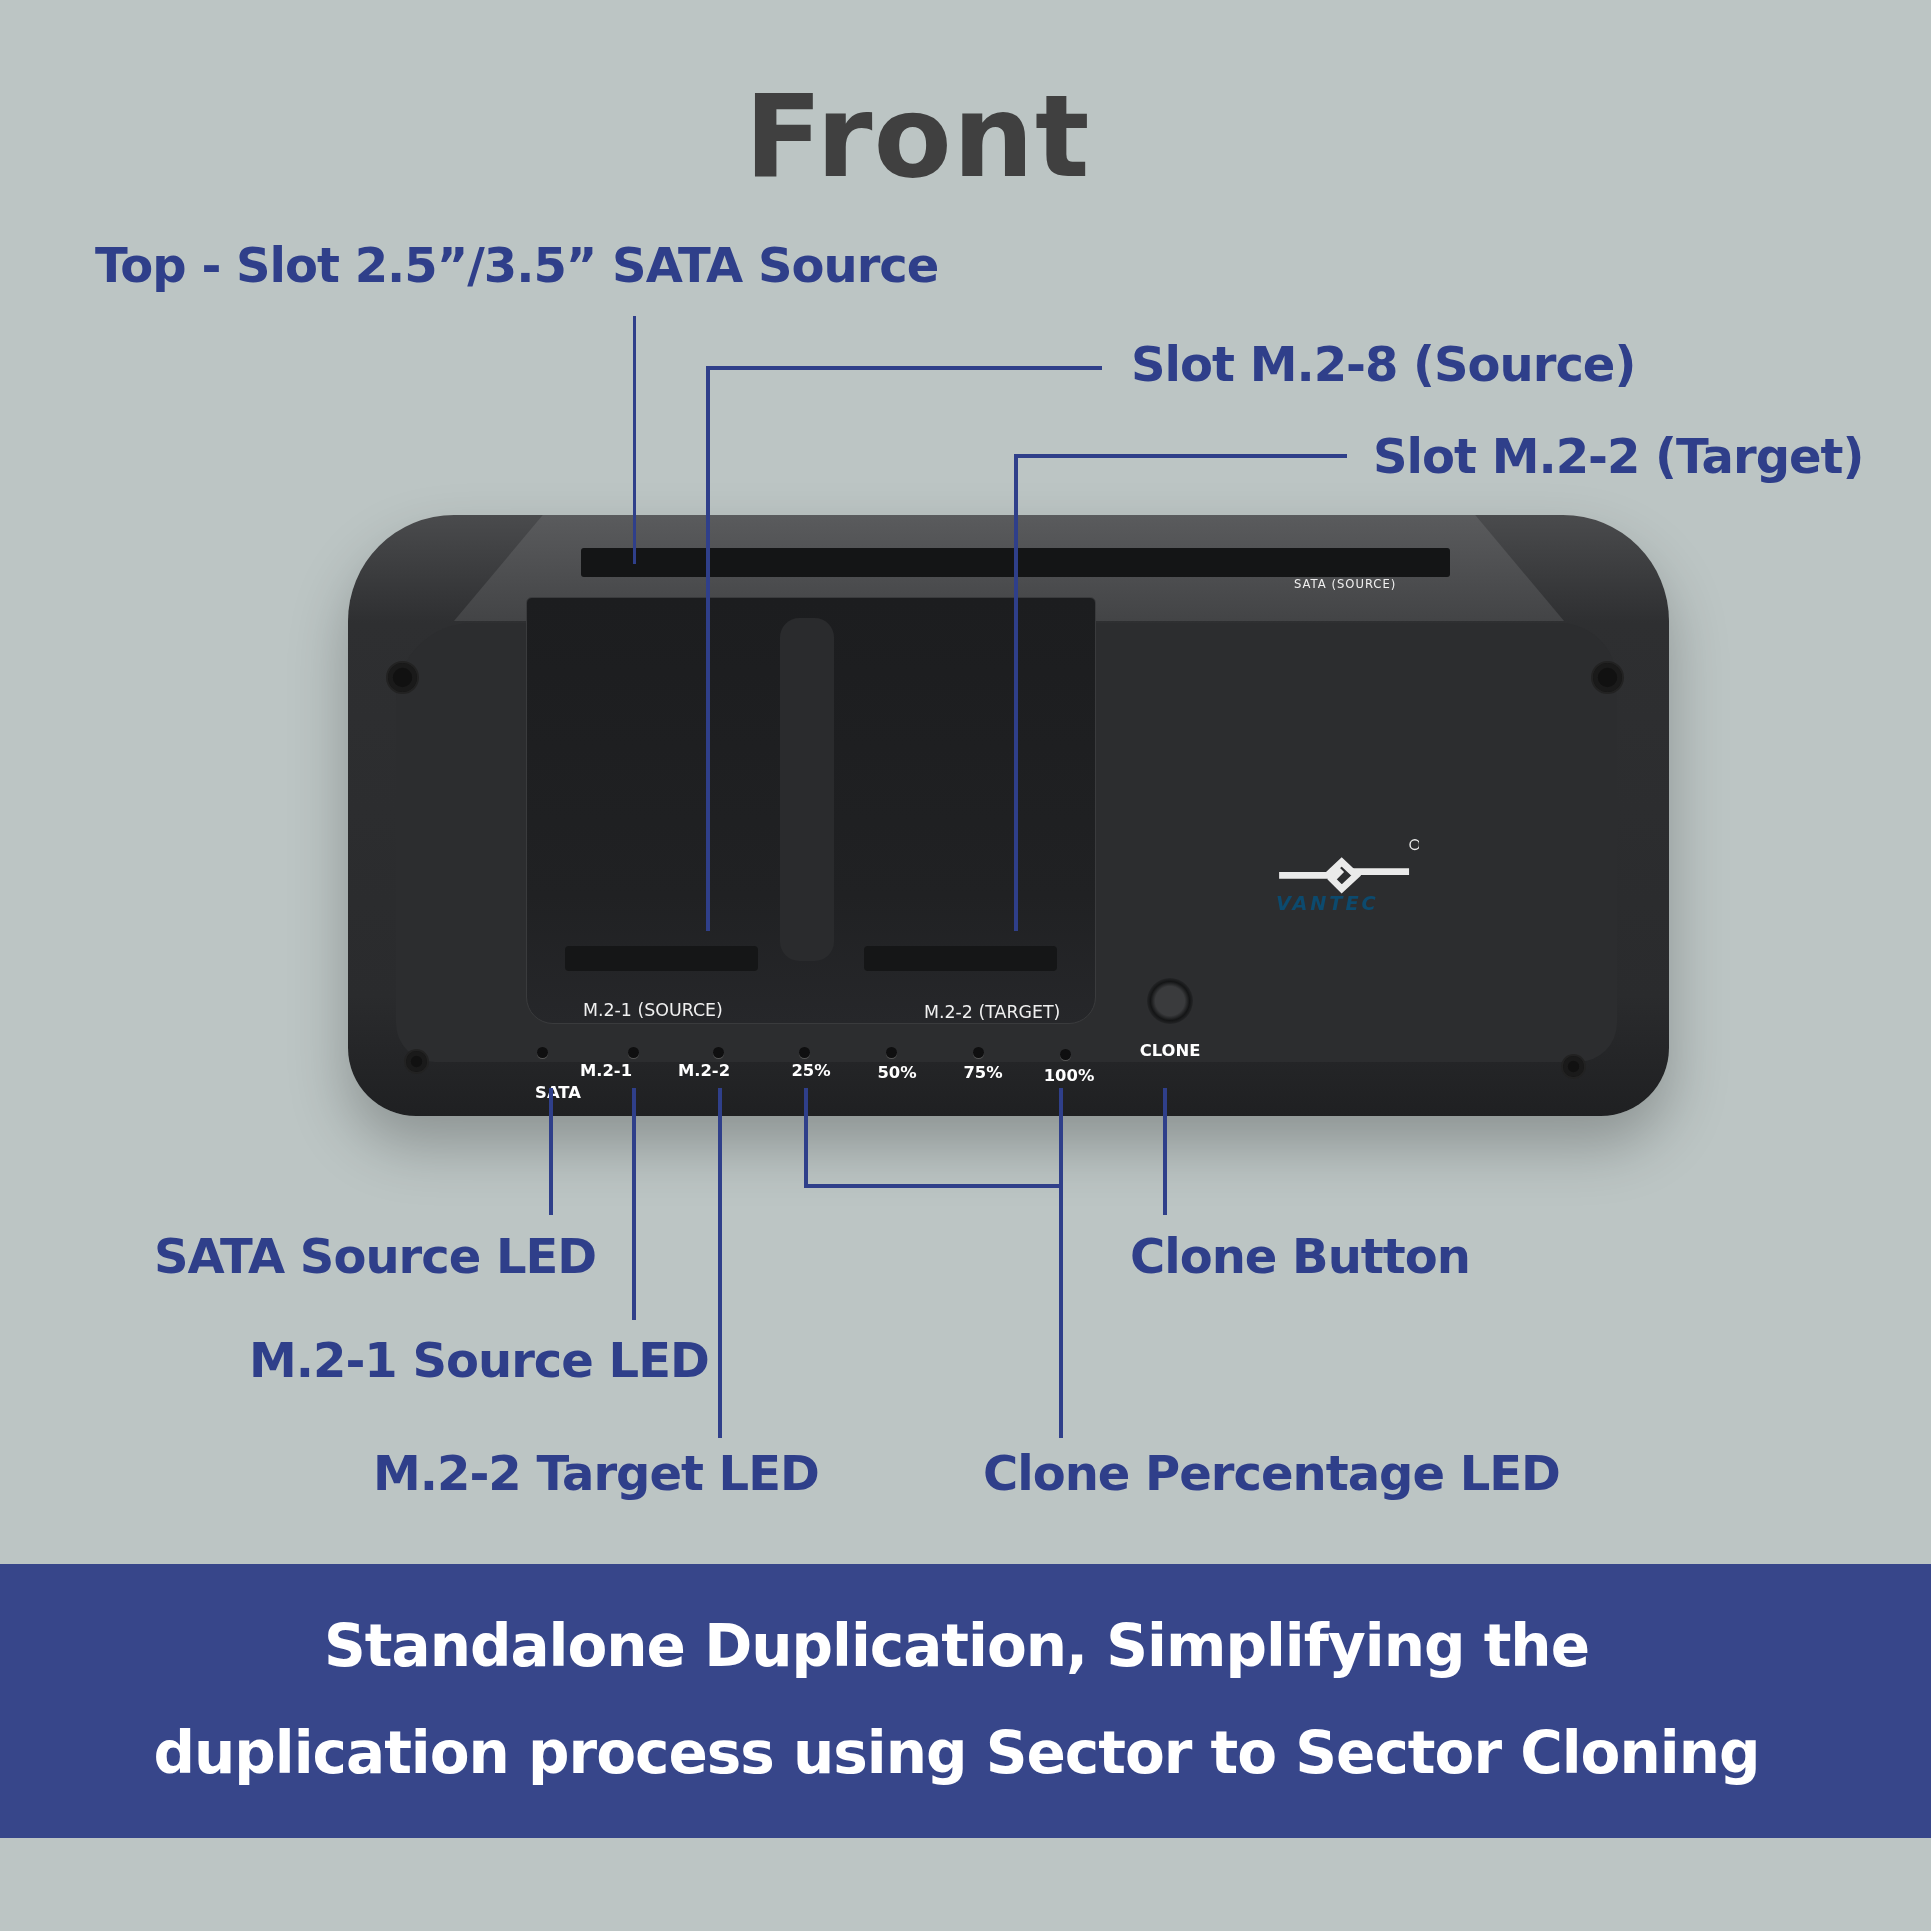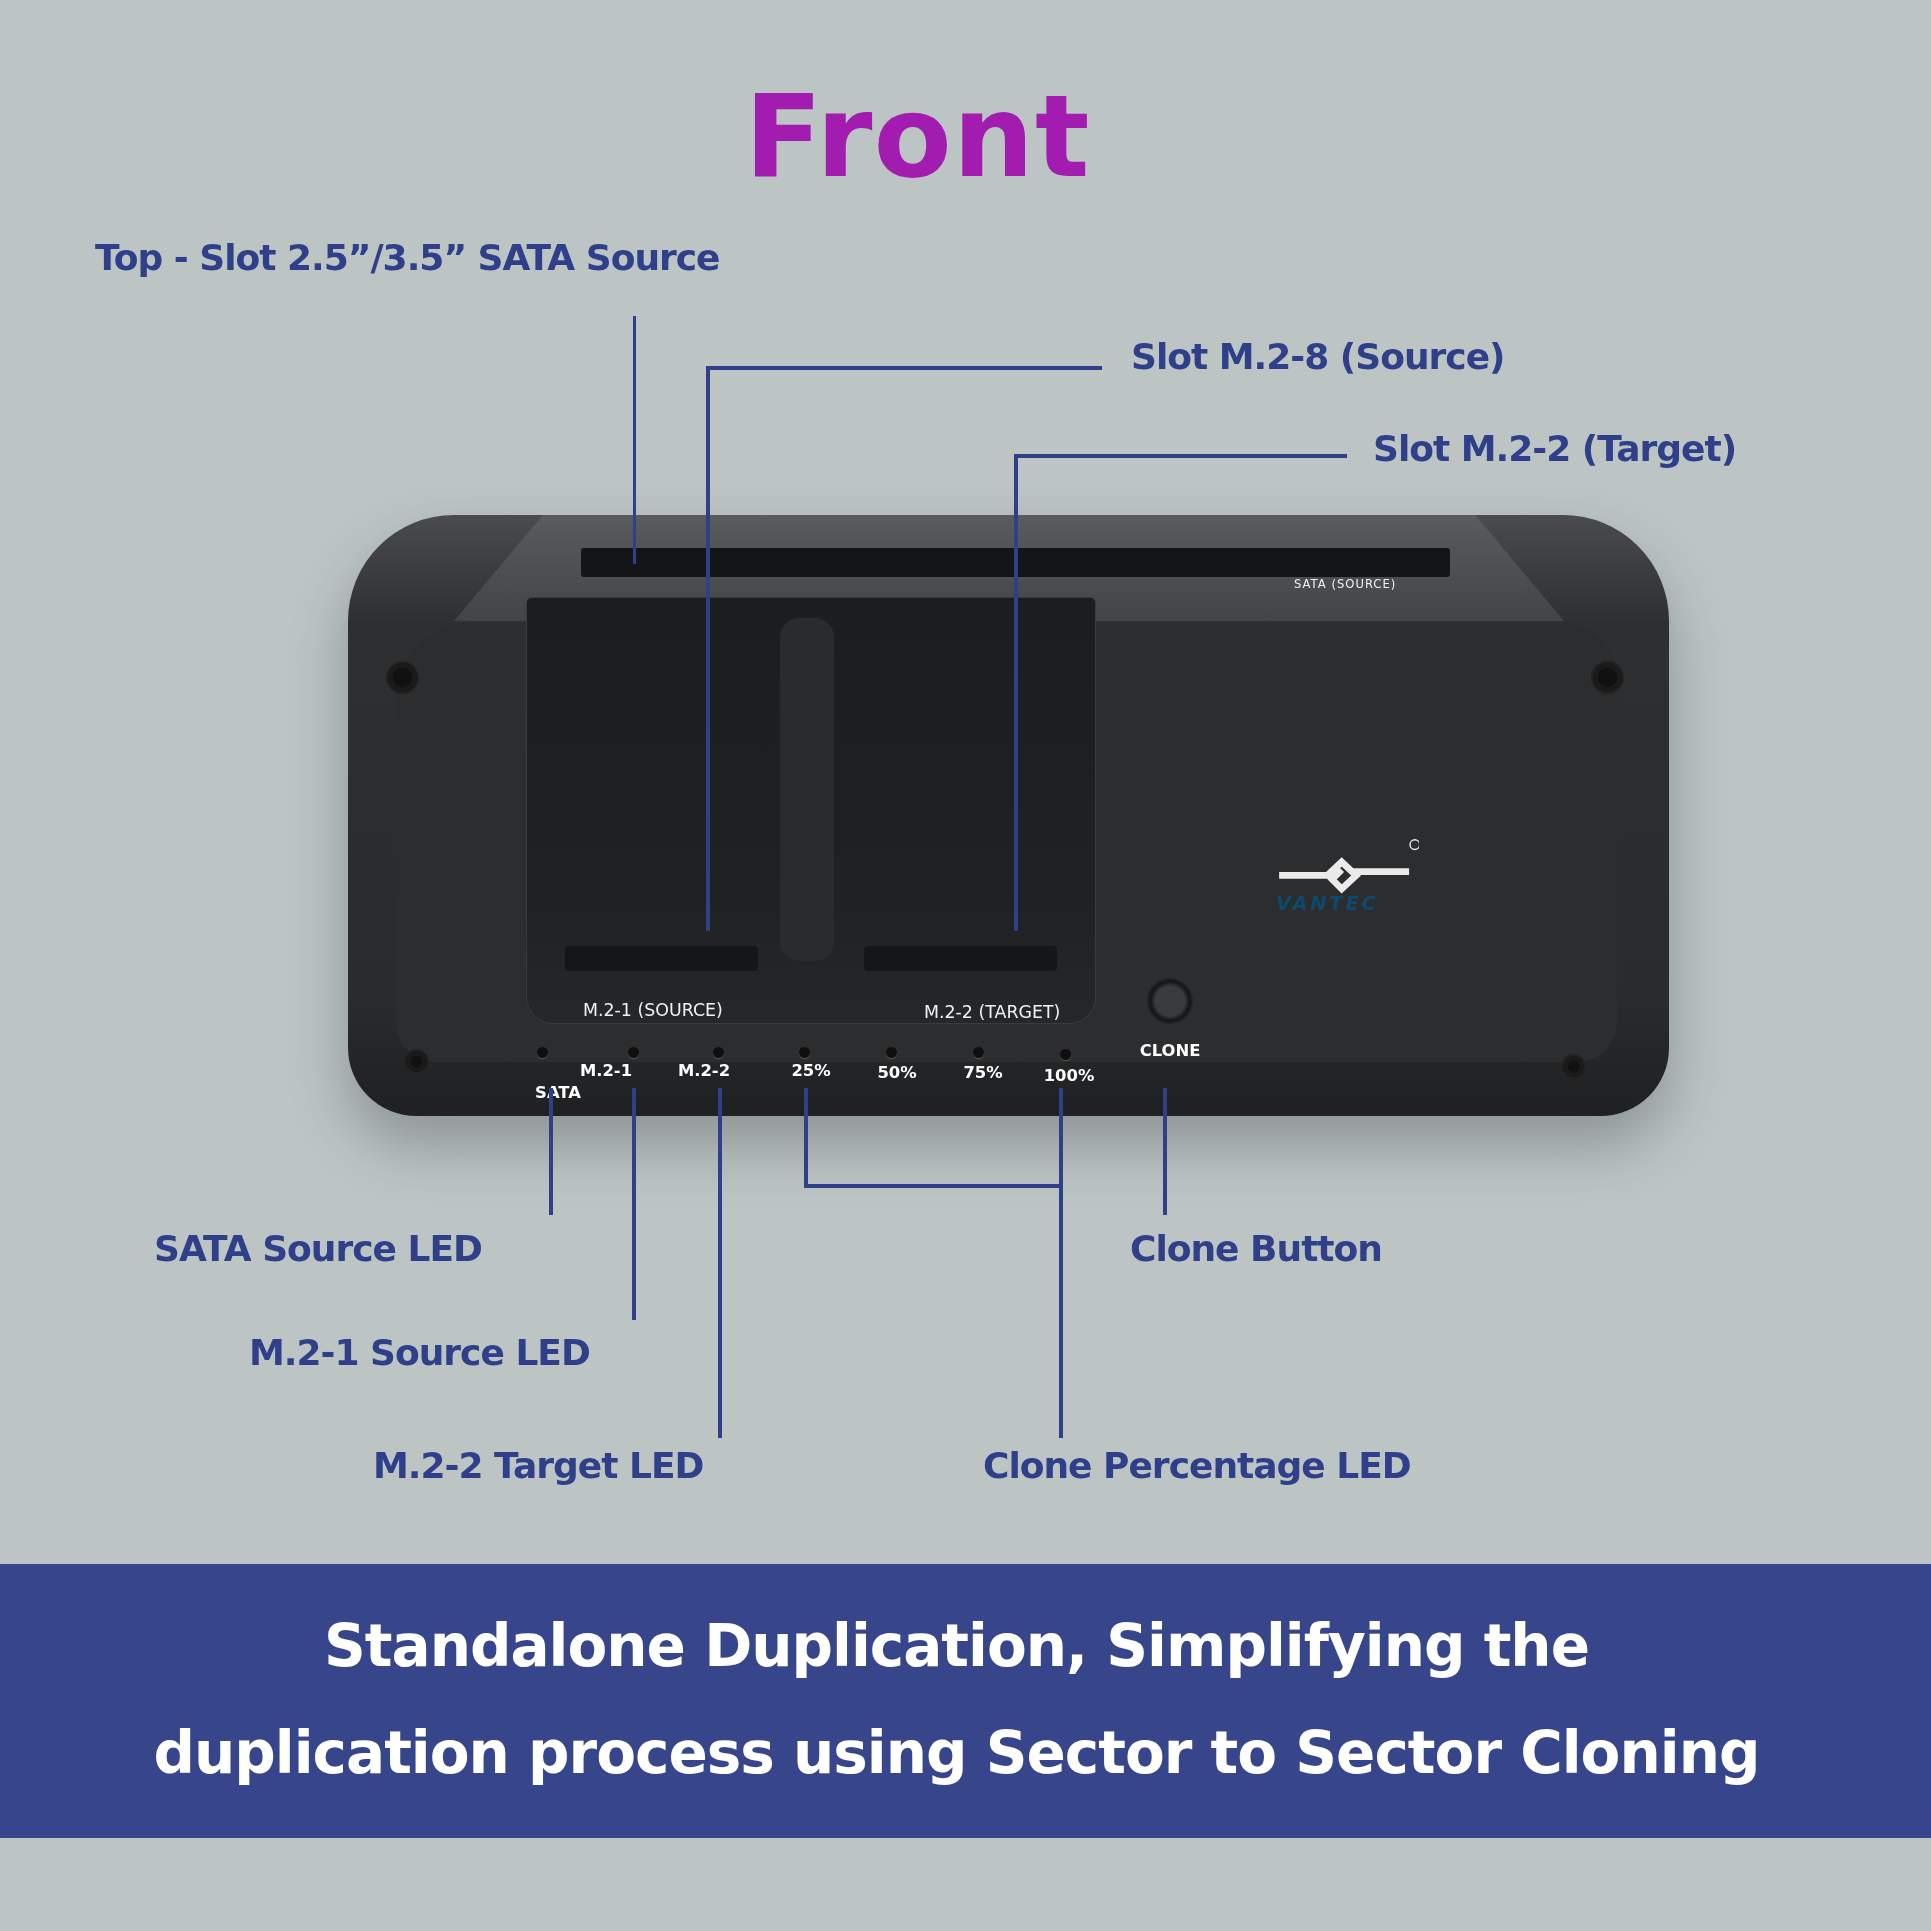--- a/index.html
+++ b/index.html
@@ -4,24 +4,24 @@
 <style>
   html, body { margin: 0; padding: 0; }
   body {
     width: 1931px; height: 1931px; position: relative; overflow: hidden;
     background: #bcc5c4;
     font-family: "DejaVu Sans", sans-serif;
   }
   .abs { position: absolute; }
   .title {
     left: 0; width: 1835px; top: 70px; text-align: center;
-    font-size: 114px; font-weight: bold; color: #a21caf; letter-spacing: 1px;
+    font-size: 114px; font-weight: bold; color: #404040; letter-spacing: 1px;
   }
   .callout {
-    color: #2f3f8a; font-weight: bold; font-size: 36px; white-space: nowrap;
+    color: #2f3f8a; font-weight: bold; font-size: 48px; white-space: nowrap;
     letter-spacing: -1px;
   }
   .line { background: #2f3f8a; }
   
   .device {
     left: 348px; top: 515px; width: 1321px; height: 601px;
     background: linear-gradient(180deg, #4a4b4d 0%, #2e2f31 18%, #2a2b2d 80%, #1f2022 100%);
     border-radius: 106px 106px 68px 68px;
     box-shadow: 0 29px 58px rgba(0,0,0,0.25);
   }

